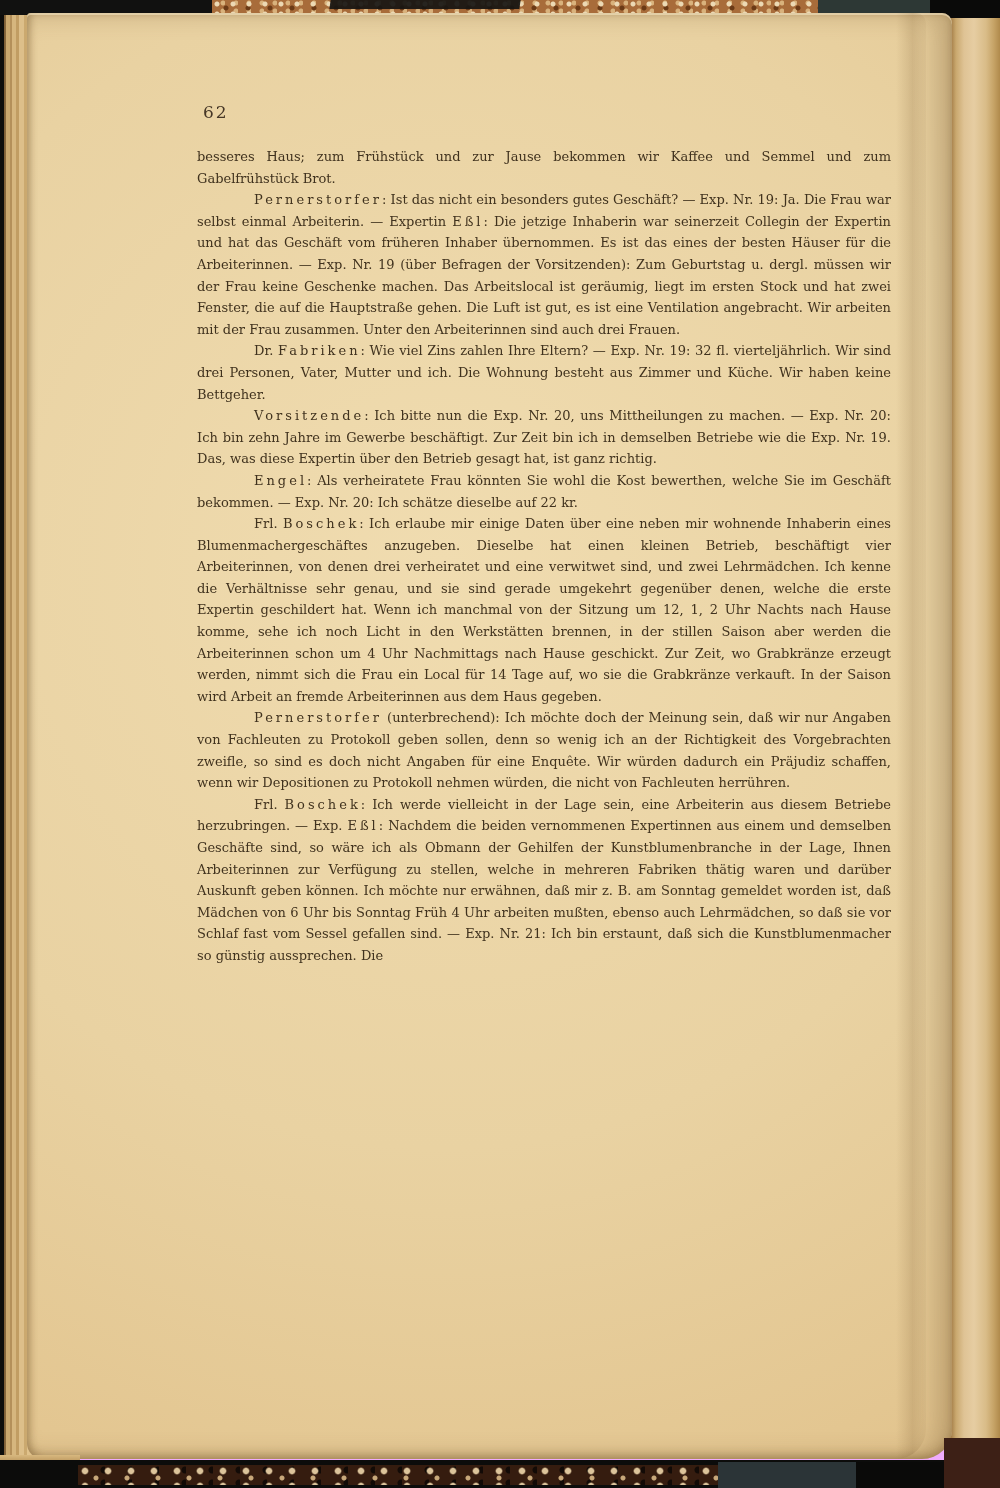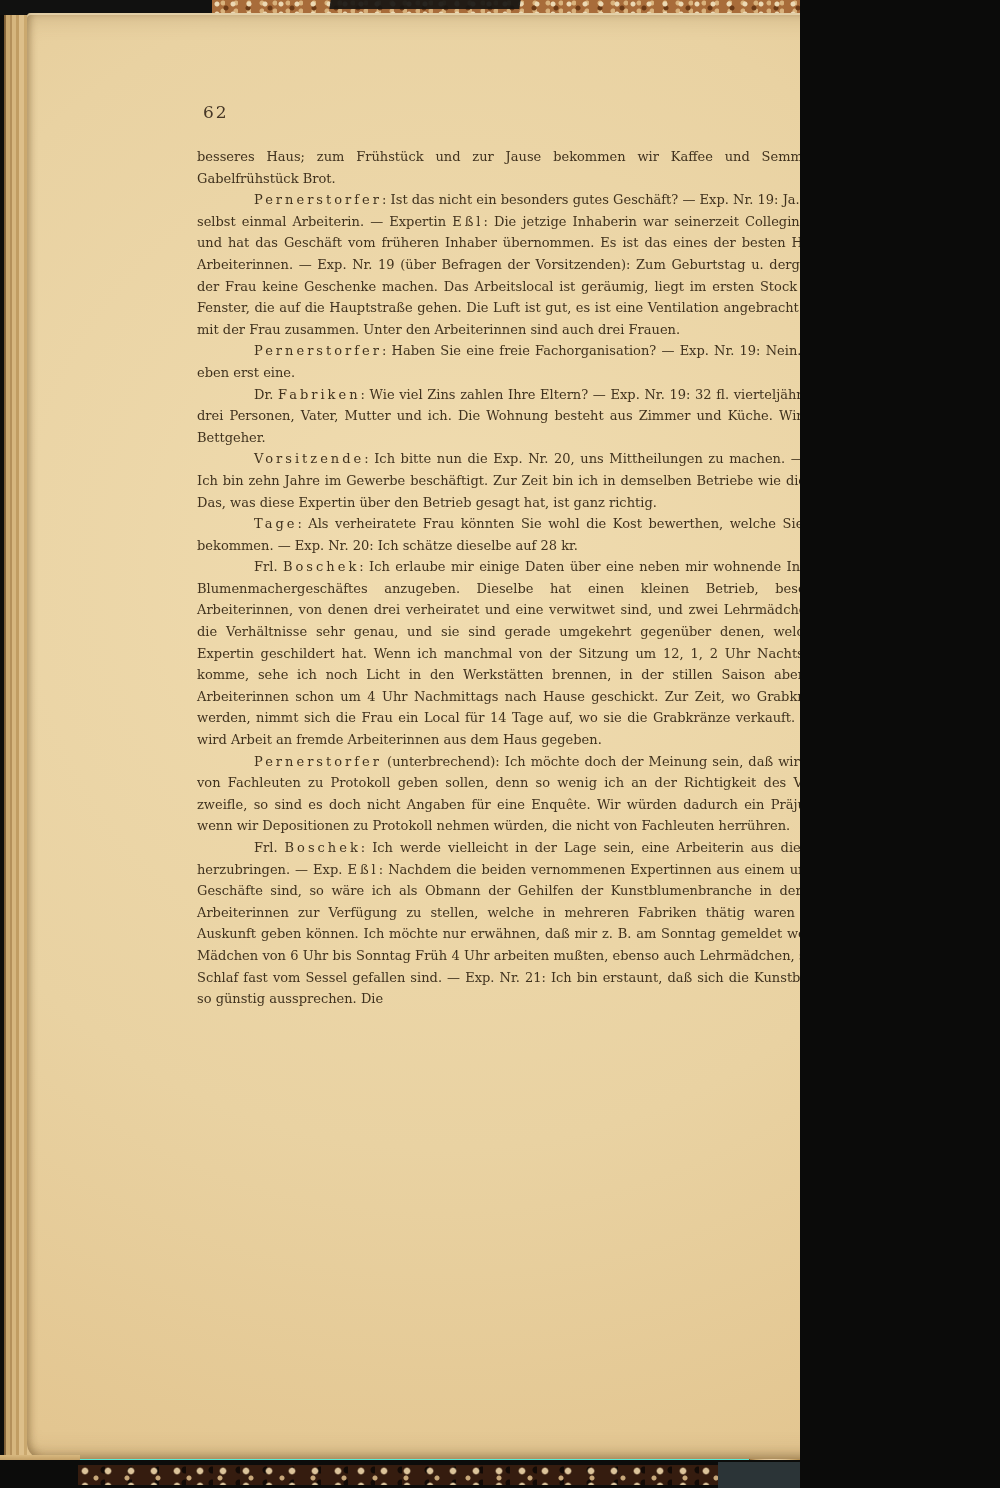--- a/index.html
+++ b/index.html
@@ -1,20 +1,20 @@
 <!DOCTYPE html>
 <html><head>
 <meta charset="utf-8">
 <style>
   html,body{margin:0;padding:0;background:#0b0b0a;}
   .scene{
     position:relative;
-    width:800px;height:1488px;
+    width:1000px;height:1488px;
     overflow:hidden;
-    background:#5eead4;
+    background:#f0abfc;
     font-family:"DejaVu Serif","Liberation Serif",serif;
   }
   
   .left-edges{
     position:absolute;left:0;top:0;width:32px;height:100%;
     background:linear-gradient(90deg,
       #0e0d0b 0px,#0e0d0b 4px,
       #7c5c34 4px,#8a6a3e 6px,
       #caa76d 6px,#caa76d 10px,
       #b4905a 10px,#b4905a 12px,
@@ -113,24 +113,23 @@
   <div class="top-band-wedge"></div>
   <div class="top-band-slate"></div>
   <div class="top-band-corner"></div>
 
   <div class="book-page">
     <div class="gutter-shade"></div>
     <div class="page-number">62</div>
     <div class="text-block">
         <p class=""><span>besseres Haus; zum Frühstück und zur Jause bekommen wir Kaffee und Semmel und zum Gabelfrühstück Brot.</span></p>
         <p class="indent"><span class="spaced">Pernerstorfer</span><span>: Ist das nicht ein besonders gutes Geschäft? — Exp. Nr. 19: Ja. Die Frau war selbst einmal Arbeiterin. — Expertin </span><span class="spaced">Eßl</span><span>: Die jetzige Inhaberin war seinerzeit Collegin der Expertin und hat das Geschäft vom früheren Inhaber übernommen. Es ist das eines der besten Häuser für die Arbeiterinnen. — Exp. Nr. 19 (über Befragen der Vorsitzenden): Zum Geburtstag u. dergl. müssen wir der Frau keine Geschenke machen. Das Arbeitslocal ist geräumig, liegt im ersten Stock und hat zwei Fenster, die auf die Hauptstraße gehen. Die Luft ist gut, es ist eine Ventilation angebracht. Wir arbeiten mit der Frau zusammen. Unter den Arbeiterinnen sind auch drei Frauen.</span></p>
-        <p class="indent"><span class="spaced">Pernerstorfer</span><span>: Haben Sie eine freie Fachorganisation? — Exp. Nr. 19: Nein. Wir gründen eben erst eine.</span></p>
         <p class="indent"><span>Dr. </span><span class="spaced">Fabriken</span><span>: Wie viel Zins zahlen Ihre Eltern? — Exp. Nr. 19: 32 fl. vierteljährlich. Wir sind drei Personen, Vater, Mutter und ich. Die Wohnung besteht aus Zimmer und Küche. Wir haben keine Bettgeher.</span></p>
         <p class="indent"><span class="spaced">Vorsitzende</span><span>: Ich bitte nun die Exp. Nr. 20, uns Mittheilungen zu machen. — Exp. Nr. 20: Ich bin zehn Jahre im Gewerbe beschäftigt. Zur Zeit bin ich in demselben Betriebe wie die Exp. Nr. 19. Das, was diese Expertin über den Betrieb gesagt hat, ist ganz richtig.</span></p>
-        <p class="indent"><span class="spaced">Tage</span><span>: Als verheiratete Frau könnten Sie wohl die Kost bewerthen, welche Sie im Geschäft bekommen. — Exp. Nr. 20: Ich schätze dieselbe auf 28 kr.</span></p>
+        <p class="indent"><span class="spaced">Engel</span><span>: Als verheiratete Frau könnten Sie wohl die Kost bewerthen, welche Sie im Geschäft bekommen. — Exp. Nr. 20: Ich schätze dieselbe auf 22 kr.</span></p>
         <p class="indent"><span>Frl. </span><span class="spaced">Boschek</span><span>: Ich erlaube mir einige Daten über eine neben mir wohnende Inhaberin eines Blumenmachergeschäftes anzugeben. Dieselbe hat einen kleinen Betrieb, beschäftigt vier Arbeiterinnen, von denen drei verheiratet und eine verwitwet sind, und zwei Lehrmädchen. Ich kenne die Verhältnisse sehr genau, und sie sind gerade umgekehrt gegenüber denen, welche die erste Expertin geschildert hat. Wenn ich manchmal von der Sitzung um 12, 1, 2 Uhr Nachts nach Hause komme, sehe ich noch Licht in den Werkstätten brennen, in der stillen Saison aber werden die Arbeiterinnen schon um 4 Uhr Nachmittags nach Hause geschickt. Zur Zeit, wo Grabkränze erzeugt werden, nimmt sich die Frau ein Local für 14 Tage auf, wo sie die Grabkränze verkauft. In der Saison wird Arbeit an fremde Arbeiterinnen aus dem Haus gegeben.</span></p>
         <p class="indent"><span class="spaced">Pernerstorfer</span><span> (unterbrechend): Ich möchte doch der Meinung sein, daß wir nur Angaben von Fachleuten zu Protokoll geben sollen, denn so wenig ich an der Richtigkeit des Vorgebrachten zweifle, so sind es doch nicht Angaben für eine Enquête. Wir würden dadurch ein Präjudiz schaffen, wenn wir Depositionen zu Protokoll nehmen würden, die nicht von Fachleuten herrühren.</span></p>
         <p class="indent"><span>Frl. </span><span class="spaced">Boschek</span><span>: Ich werde vielleicht in der Lage sein, eine Arbeiterin aus diesem Betriebe herzubringen. — Exp. </span><span class="spaced">Eßl</span><span>: Nachdem die beiden vernommenen Expertinnen aus einem und demselben Geschäfte sind, so wäre ich als Obmann der Gehilfen der Kunstblumenbranche in der Lage, Ihnen Arbeiterinnen zur Verfügung zu stellen, welche in mehreren Fabriken thätig waren und darüber Auskunft geben können. Ich möchte nur erwähnen, daß mir z. B. am Sonntag gemeldet worden ist, daß Mädchen von 6 Uhr bis Sonntag Früh 4 Uhr arbeiten mußten, ebenso auch Lehrmädchen, so daß sie vor Schlaf fast vom Sessel gefallen sind. — Exp. Nr. 21: Ich bin erstaunt, daß sich die Kunstblumenmacher so günstig aussprechen. Die</span></p>
       </div>
   </div>
 
   <div class="bottom-pages-left"></div>
   <div class="bottom-band"></div>
   <div class="marble-bottom"></div>
   <div class="bottom-band-slate"></div>

